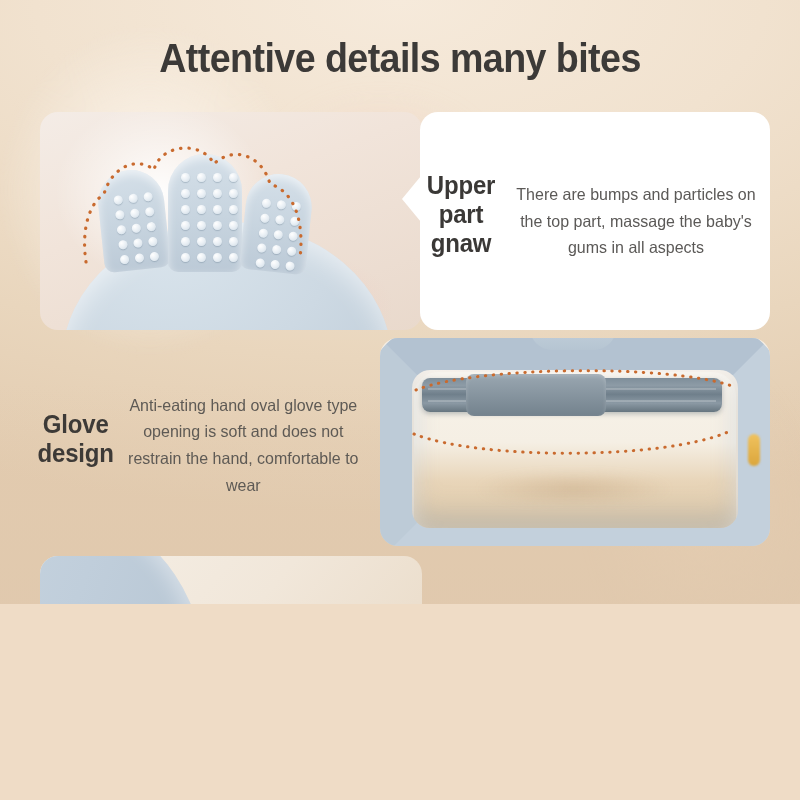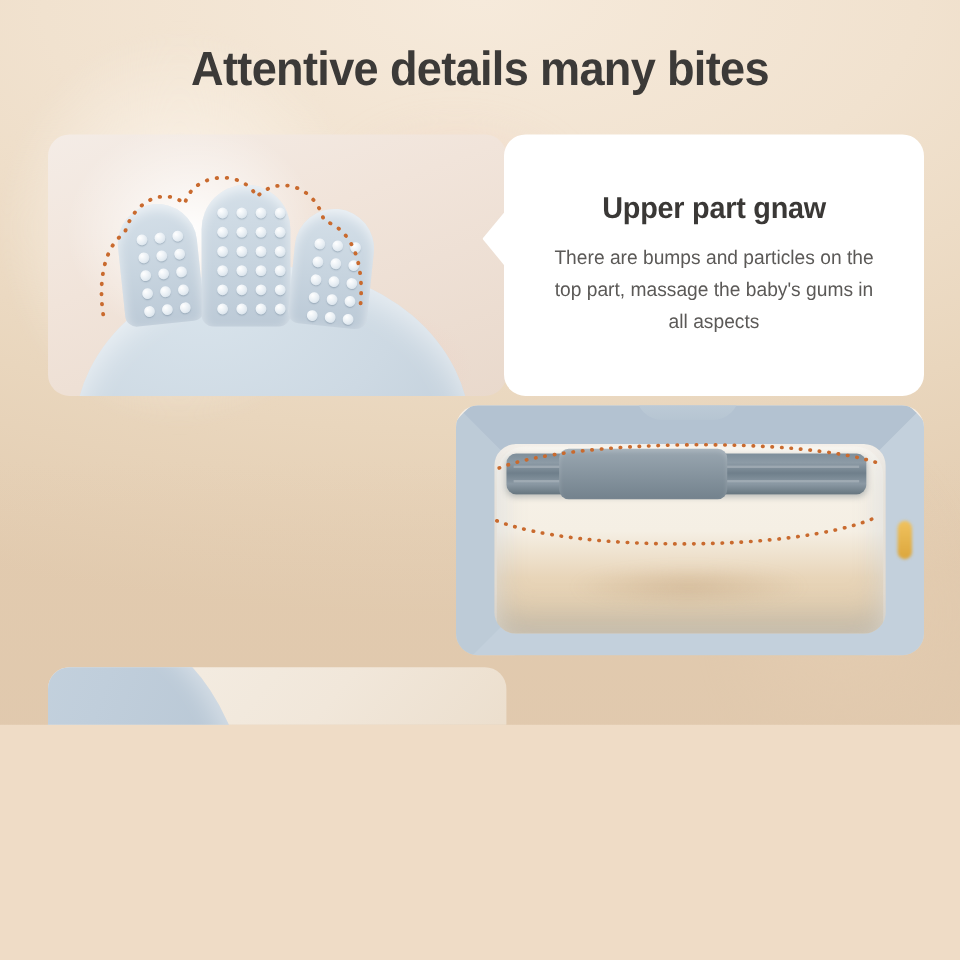--- a/index.html
+++ b/index.html
@@ -67,21 +67,20 @@
     border-radius: 18px;
     overflow: hidden;
   }
 
   
   .text-panel {
     position: absolute;
     background: #ffffff;
     border-radius: 18px;
     display: flex;
-    flex-direction: column;
     align-items: center;
     justify-content: center;
     text-align: center;
   }
   .panel-heading {
     font-size: 25px;
     font-weight: 700;
     color: #3a3836;
     letter-spacing: -0.2px;
     margin-bottom: 13px;
@@ -466,20 +465,24 @@
     <div class="grip-bar"></div>
     <div class="grip-notch"></div>
     <div class="glove-yellow"></div>
 
     <svg class="glove-outline" viewBox="0 0 336 120">
       <path d="M10 34 C70 10 262 8 326 30" fill="none" stroke="#c96a2e" stroke-width="3" stroke-linecap="round" stroke-dasharray="0.4 7.5"></path>
       <path d="M8 78 C74 104 256 104 322 76" fill="none" stroke="#c96a2e" stroke-width="3" stroke-linecap="round" stroke-dasharray="0.4 7.5"></path>
     </svg>
   </div>
 
+  <div class="text-panel" id="panel-glove">
+    <div class="panel-heading">Glove design</div>
+    <div class="panel-body">Anti-eating hand oval glove type opening is soft and does not restrain the hand, comfortable to wear</div>
+  </div>
 
   <div class="photo" id="photo-side">
     <div class="side-base-white"></div>
     <div class="side-body"></div>
     <div class="side-earbump"></div>
     <div class="side-oval-button"></div>
     <div class="side-nub">
       <div class="side-nub-grid"></div>
     </div>
     <div class="side-base-bar"></div>

